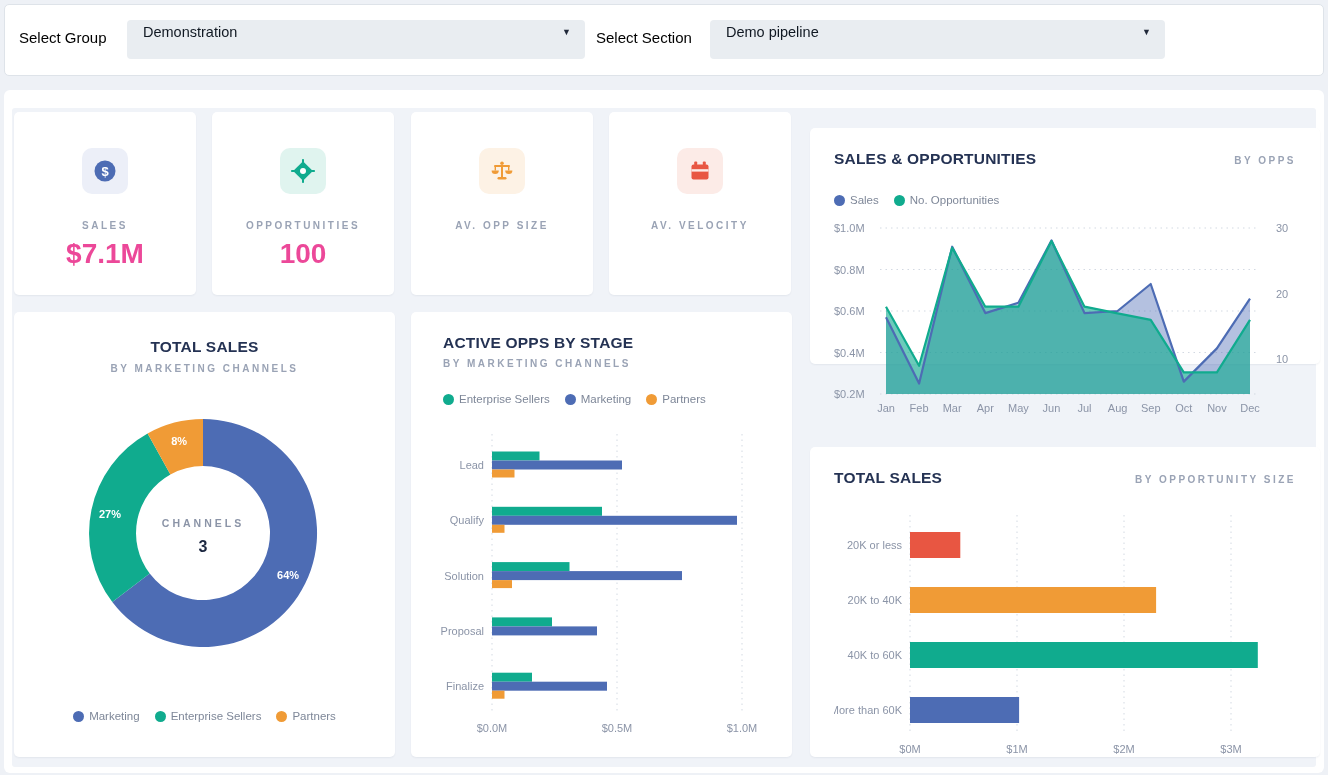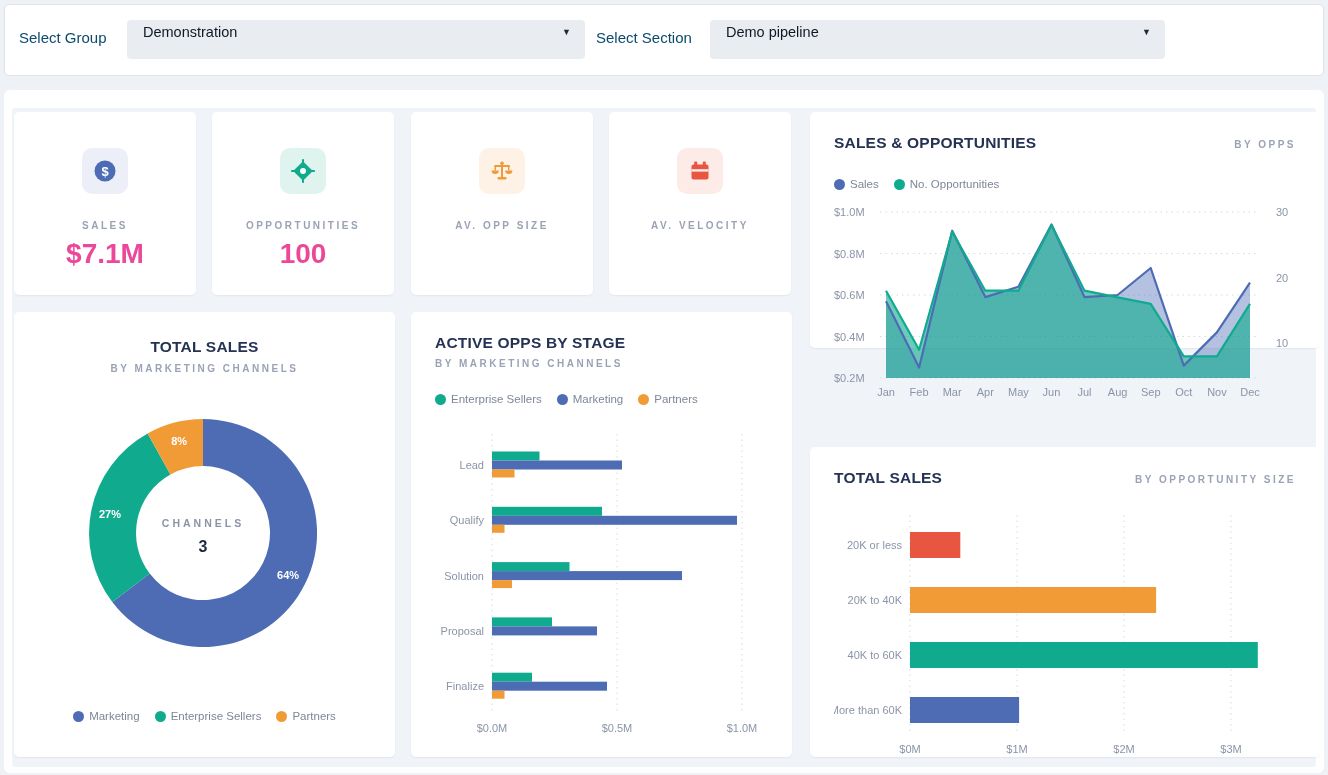--- a/index.html
+++ b/index.html
@@ -9,21 +9,21 @@
     background:#eef1f6;
     font-family:"Liberation Sans", sans-serif;
     overflow:hidden;
   }
   
   .topbar {
     position:absolute; left:4px; top:4px; width:1320px; height:72px;
     background:#ffffff; border:1px solid #dee3e9; border-radius:5px;
   }
   .tb-label {
-    position:absolute; top:24px; font-size:15px; color:#0c4a6e;
+    position:absolute; top:24px; font-size:15px; color:#000000;
   }
   .tb-label.lbl1 { left:14px; }
   .tb-label.lbl2 { left:591px; }
   .select {
     position:absolute; top:15px; height:39px;
     background:#e9edf1; border-radius:4px;
     display:flex; align-items:center; justify-content:space-between;
     padding:0 14px 16px 16px; font-size:14.5px; color:#101822; cursor:pointer;
   }
   .sel-group   { left:122px; width:458px; }
@@ -52,23 +52,23 @@
     margin-top:26px; font-size:10px; font-weight:bold;
     letter-spacing:2.5px; color:#9aa3b5;
   }
   .kpi-value { margin-top:7px; font-size:28px; font-weight:bold; color:#ec4899; }
   .card-title { font-size:15.5px; font-weight:bold; color:#243253; letter-spacing:0.2px; }
   .card-sub, .corner-label {
     font-size:10px; font-weight:bold; letter-spacing:2.5px; color:#9aa3b5;
   }
   .hdr-row { display:flex; justify-content:space-between; align-items:baseline; }
   
-  #card-area    { left:810px; top:112px; width:510px; height:236px; padding:22px 24px 12px; }
+  #card-area    { left:810px; top:128px; width:510px; height:236px; padding:22px 24px 12px; }
   #card-donut   { left:14px;  top:312px; width:381px; height:445px; padding:26px 0 0; text-align:center; }
-  #card-stage   { left:411px; top:312px; width:381px; height:445px; padding:22px 24px 0; }
+  #card-stage   { left:411px; top:312px; width:381px; height:445px; padding:22px 32px 0; }
   #card-oppsize { left:810px; top:447px; width:510px; height:310px; padding:22px 24px 0; }
   #card-donut .card-sub { margin-top:7px; }
   #card-stage .card-sub { margin-top:6px; }
   
   .legend { display:flex; gap:15px; align-items:center; font-size:11.5px; color:#7e8798; }
   #legend-area  { margin:26px 0 0 0; }
   #legend-stage { margin:24px 0 0 0; }
   #legend-donut { position:absolute; left:0; right:0; top:398px; justify-content:center; }
   .lg-item { display:flex; align-items:center; gap:5px; cursor:pointer; }
   .dot { width:11px; height:11px; border-radius:50%; display:inline-block; }

